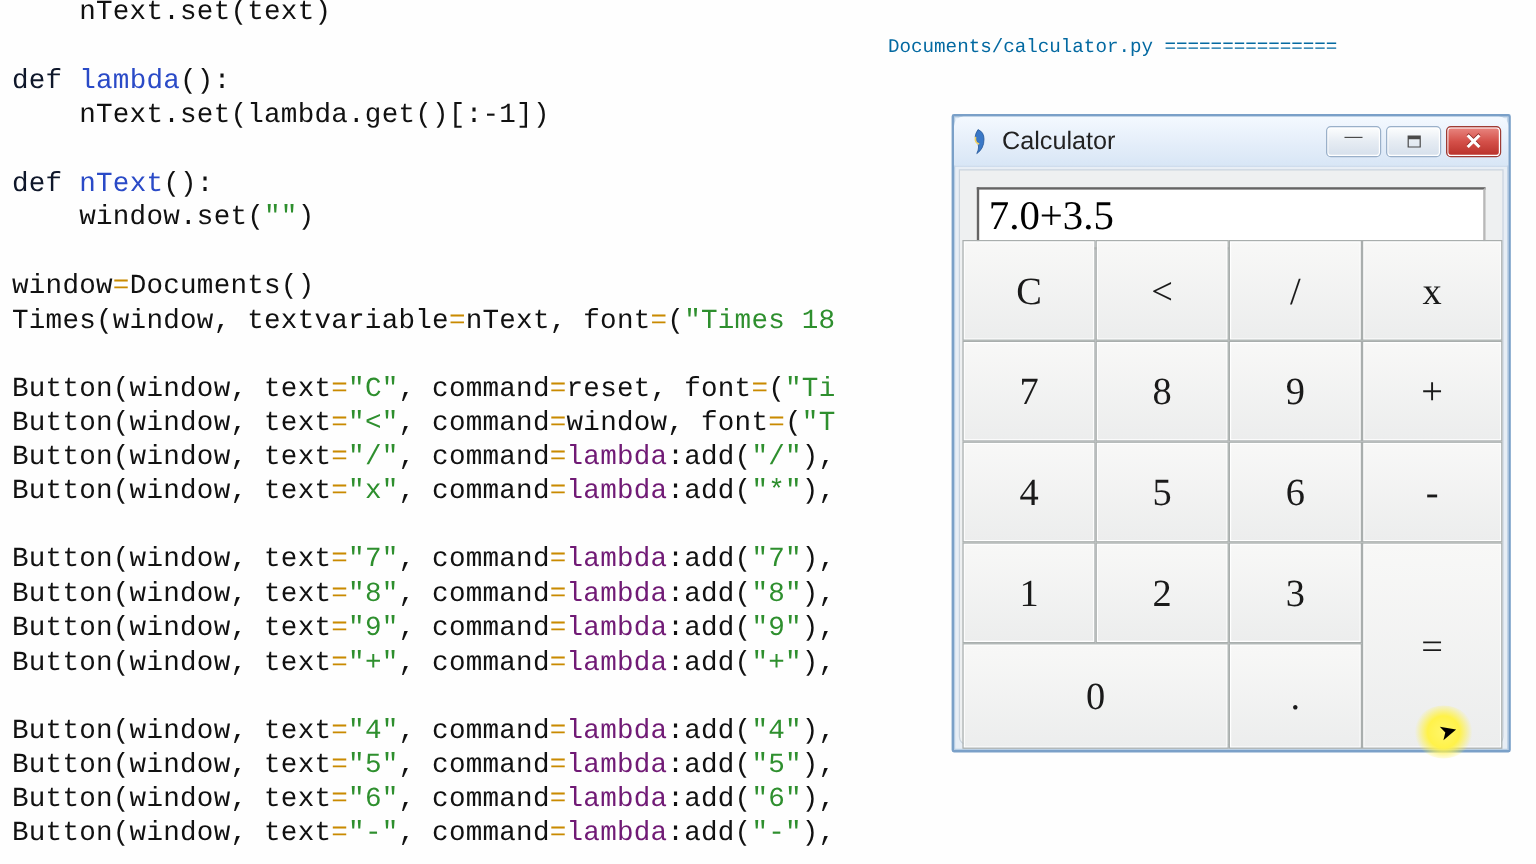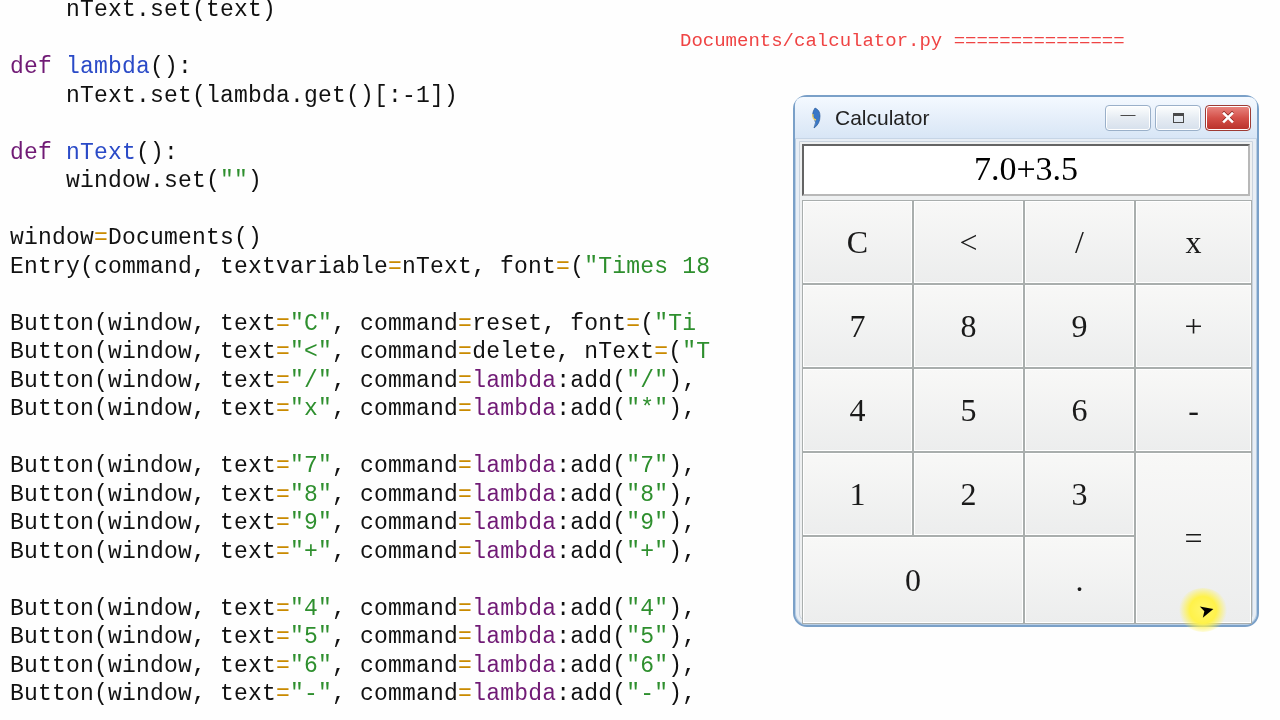--- a/index.html
+++ b/index.html
@@ -20,40 +20,40 @@
     position: absolute;
     left: 10px; top: -4px;
     width: 710px;
     font-size: 23px;
     line-height: 28.5px;
     white-space: pre;
     color: #111;
     overflow: hidden;
     letter-spacing: .2px;
   }
-  .code .kw  { color: #701a75; text-align: center; }      
+  .code .kw  { color: #0f172a; text-align: center; }      
   .code .fn  { color: #2a4ac7; }      
   .code .lam { color: #701a75; }      
   .code .str { color: #2e8f2e; }      
   .code .op  { color: #c98a00; }
   
   .shell-line {
     position: absolute;
-    left: 680px; top: 30px;
-    font-size: 19px;
-    color: #ef4444;
+    left: 740px; top: 30px;
+    font-size: 16px;
+    color: #0369a1;
     white-space: pre;
   }
   
   .calc-window {
     position: absolute;
     left: 793px; top: 95px;
     width: 466px; height: 532px;
     border: 2px solid #7aa0c8;
-    border-radius: 14px;
+    border-radius: 2px;
     background: linear-gradient(180deg,#e9f2fb 0%,#dce9f6 8%,#e8eef5 8%,#e8eef5 100%);
     box-shadow: 0 0 0 1px #b8cee4 inset;
   }
   .titlebar {
     height: 42px;
     display: flex;
     align-items: center;
     padding: 0 6px 0 10px;
     background: linear-gradient(180deg,#f4f9ff 0,#e3edf9 60%,#d8e6f6 100%);
     border-bottom: 1px solid #c6d5e6;
@@ -90,22 +90,21 @@
     font-size: 18px;
     font-weight: bold;
   }
   .win-btn.close span{ text-shadow: 0 -1px 0 #7a1510; }
   
   .client {
     position:absolute; left:4px; right:4px; top:44px; bottom:4px;
     background:#eef0f1;
     border:1px solid #c9d3de;
     border-radius: 0 0 7px 7px;
-    padding: 2px;
-    text-align: center;
+    padding: 14px;
   }
   .display {
     height: 52px;
     margin: 0;
     background:#fff;
     border:2px inset #b8b8b8;
     font-family: "Times New Roman", serif;
     font-size: 34px;
     padding: 4px 8px;
     color:#000;
@@ -148,24 +147,24 @@
 
   <div class="code" id="code"><span>    nText.set(text)</span>
 
 <span class="kw">def </span><span class="fn">lambda</span><span>():</span>
 <span>    nText.set(lambda.get()[:-1])</span>
 
 <span class="kw">def </span><span class="fn">nText</span><span>():</span>
 <span>    window.set(</span><span class="str">""</span><span>)</span>
 
 <span>window</span><span class="op">=</span><span>Documents()</span>
-<span>Entry(command, textvariable</span><span class="op">=</span><span>nText, font</span><span class="op">=</span><span>(</span><span class="str">"Times 18</span>
+<span>Times(window, textvariable</span><span class="op">=</span><span>nText, font</span><span class="op">=</span><span>(</span><span class="str">"Times 18</span>
 
 <span>Button(window, text</span><span class="op">=</span><span class="str">"C"</span><span>, command</span><span class="op">=</span><span>reset, font</span><span class="op">=</span><span>(</span><span class="str">"Ti</span>
-<span>Button(window, text</span><span class="op">=</span><span class="str">"&lt;"</span><span>, command</span><span class="op">=</span><span>delete, nText</span><span class="op">=</span><span>(</span><span class="str">"T</span>
+<span>Button(window, text</span><span class="op">=</span><span class="str">"&lt;"</span><span>, command</span><span class="op">=</span><span>window, font</span><span class="op">=</span><span>(</span><span class="str">"T</span>
 <span>Button(window, text</span><span class="op">=</span><span class="str">"/"</span><span>, command</span><span class="op">=</span><span class="lam">lambda</span><span>:add(</span><span class="str">"/"</span><span>),</span>
 <span>Button(window, text</span><span class="op">=</span><span class="str">"x"</span><span>, command</span><span class="op">=</span><span class="lam">lambda</span><span>:add(</span><span class="str">"*"</span><span>),</span>
 
 <span>Button(window, text</span><span class="op">=</span><span class="str">"7"</span><span>, command</span><span class="op">=</span><span class="lam">lambda</span><span>:add(</span><span class="str">"7"</span><span>),</span>
 <span>Button(window, text</span><span class="op">=</span><span class="str">"8"</span><span>, command</span><span class="op">=</span><span class="lam">lambda</span><span>:add(</span><span class="str">"8"</span><span>),</span>
 <span>Button(window, text</span><span class="op">=</span><span class="str">"9"</span><span>, command</span><span class="op">=</span><span class="lam">lambda</span><span>:add(</span><span class="str">"9"</span><span>),</span>
 <span>Button(window, text</span><span class="op">=</span><span class="str">"+"</span><span>, command</span><span class="op">=</span><span class="lam">lambda</span><span>:add(</span><span class="str">"+"</span><span>),</span>
 
 <span>Button(window, text</span><span class="op">=</span><span class="str">"4"</span><span>, command</span><span class="op">=</span><span class="lam">lambda</span><span>:add(</span><span class="str">"4"</span><span>),</span>
 <span>Button(window, text</span><span class="op">=</span><span class="str">"5"</span><span>, command</span><span class="op">=</span><span class="lam">lambda</span><span>:add(</span><span class="str">"5"</span><span>),</span>

